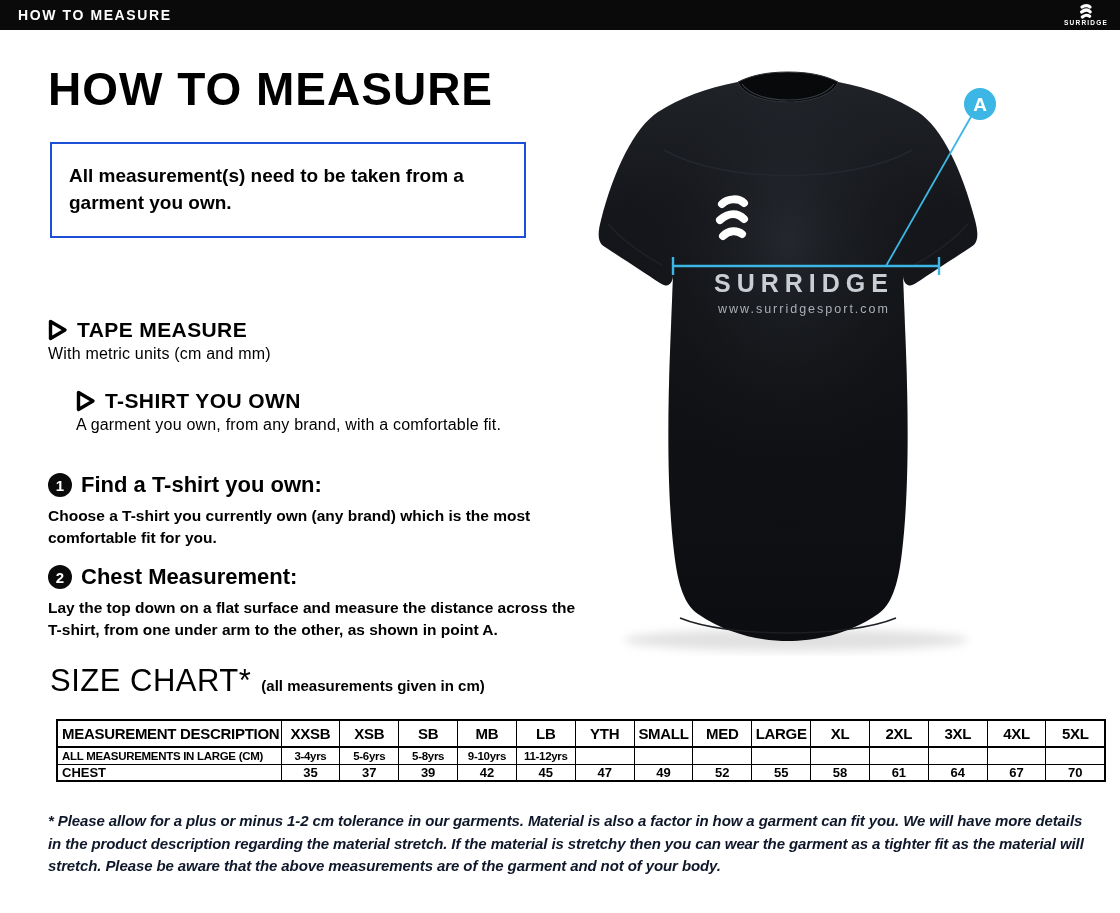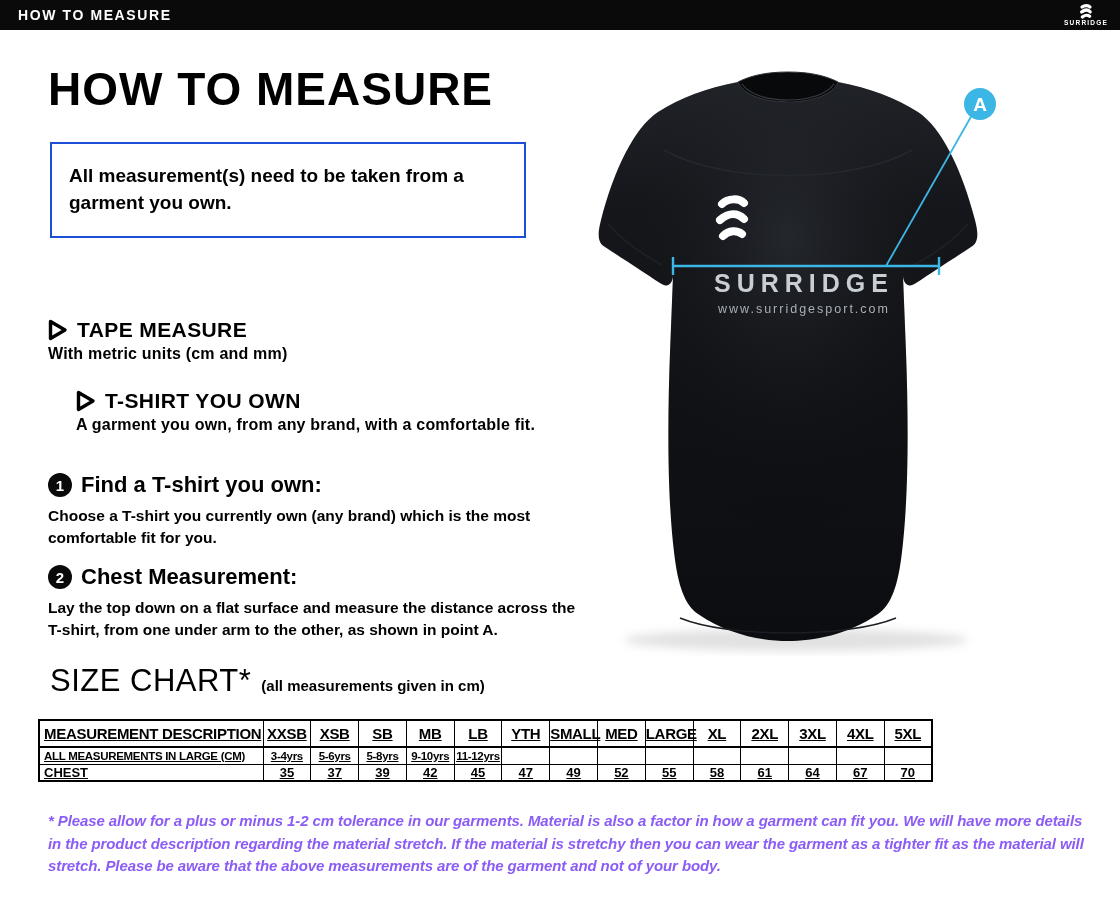--- a/index.html
+++ b/index.html
@@ -19,47 +19,47 @@
   .notice-box { position:absolute; left:50px; top:142px; width:476px; border:2px solid #1d4ed8;
                 padding:19px 17px; font-size:19px; font-weight:bold; line-height:1.42; }
   .h2 { position:absolute; left:48px; font-size:29px; font-weight:800; letter-spacing:0.5px; }
   .h2.ywn { top:252px; }
 
   .need-item { position:absolute; left:48px; width:540px; }
   .need-item.one { top:318px; }
   .need-item.two { top:389px;margin-left:28px; }
   .need-title-row { display:flex; align-items:center; gap:9px; }
   .need-title { font-size:21px; font-weight:800; letter-spacing:0.4px; }
-  .need-desc { font-size:16px; font-weight:bold; margin-top:3px; letter-spacing:0.2px; }
+  .need-desc { font-size:16px; font-weight:normal; margin-top:3px; letter-spacing:0.2px; }
 
   .step { position:absolute; left:48px; width:540px; }
   .step.one { top:472px; }
   .step.two { top:564px; }
   .step-title-row { display:flex; align-items:center; gap:9px; }
   .step-badge { width:24px; height:24px; border-radius:50%; background:#0a0a0a; color:#fff;
                 font-size:15px; font-weight:bold; display:flex; align-items:center; justify-content:center; flex:0 0 24px; }
   .step-title { font-size:22px; font-weight:800; }
   .step-desc { font-size:15.5px; font-weight:bold; line-height:1.45; margin-top:7px; width:535px; }
 
   .sc-heading { position:absolute; left:50px; top:663px; display:flex; align-items:baseline; gap:10px; }
   .sc-main { font-size:31px; font-weight:400; letter-spacing:0.5px; }
   .sc-sub { font-size:15px; font-weight:bold; }
 
   
-  .size-table-wrap { position:absolute; left:38px; top:719px; width:895px;text-decoration:underline; }
+  .size-table-wrap { position:absolute; left:56px; top:719px; width:1050px; }
   table.size-table { width:100%; border-collapse:collapse; table-layout:fixed; border:2px solid #000; }
   table.size-table col.desc-col { width:224px; }
   table.size-table th, table.size-table td { border:1px solid #000; text-align:center; vertical-align:middle; }
   table.size-table thead th { font-size:15px; font-weight:bold; height:27px; border-bottom:2px solid #000; letter-spacing:-0.3px; }
   table.size-table thead th.left, table.size-table td.left { text-align:left; padding-left:4px; }
   table.size-table tr.row-metric td { font-size:11.5px; font-weight:bold; height:17px; letter-spacing:-0.3px; }
   table.size-table tr.row-chest td { font-size:13px; font-weight:600; height:17px; }
 
   .footnote { position:absolute; left:48px; top:810px; width:1048px; font-size:15px; font-weight:bold;
-              font-style:italic; line-height:1.5; color:#8b5cf6; letter-spacing:-0.1px; }
+              font-style:italic; line-height:1.5; color:#0f172a; letter-spacing:-0.1px; }
 
   
   .shirt-fig { position:absolute; left:588px; top:52px; width:432px; height:604px; }
 </style>
 </head>
 <body>
 
 <div class="canvas">
 
   <div class="topbar">

